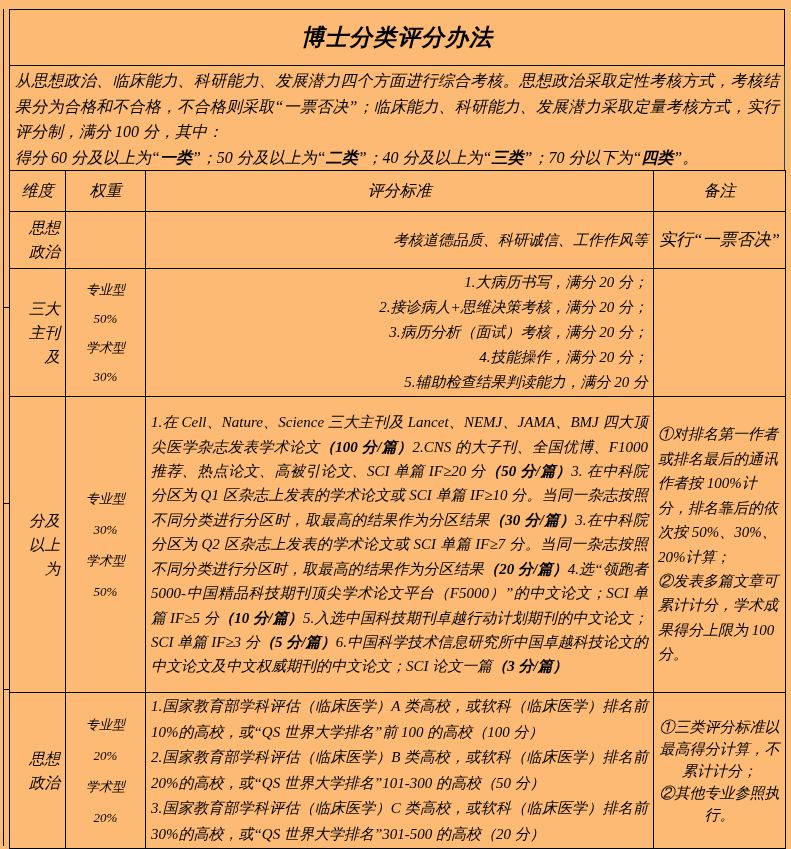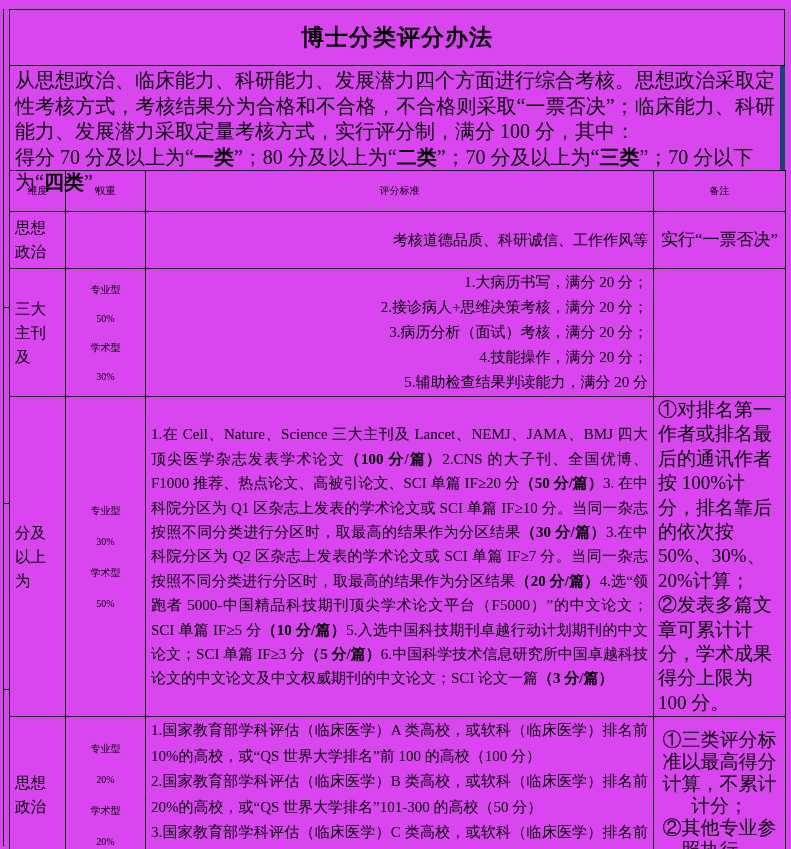--- a/index.html
+++ b/index.html
@@ -3,99 +3,99 @@
 <meta charset="utf-8">
 <style>
   * { margin: 0; padding: 0; box-sizing: border-box; }
   html, body { background: #ffffff; }
   body {
     width: 791px; height: 849px;
     font-family: "Liberation Serif", "DejaVu Serif", serif;
     color: #000;
     overflow: hidden;
   }
-  .page { position: relative; width: 791px; height: 849px; background: #d946ef; }
+  .page { position: relative; width: 791px; height: 849px; background: #fdba74; font-style: italic; }
   .left-rail {
     position: absolute; left: 3px; top: 9px; height: 837px; width: 0;
     border-left: 1px solid #000;
   }
   .rail-tick { position: absolute; left: 3px; width: 7px; height: 0; border-top: 1px solid #000; }
   .tick-1 { top: 307px; }
   .tick-2 { top: 503px; }
   .tick-3 { top: 689px; }
   .content { position: absolute; left: 9px; top: 9px; width: 776px; }
 
   .title-box {
     height: 57px; border: 1px solid #000;
     display: flex; align-items: center; justify-content: center;
     font-size: 23px; font-weight: bold; letter-spacing: 1px;
   }
   .intro-box {
     height: 104px;
-    border-left: 1px solid #000; border-right: 5px solid #0c4a6e;
+    border-left: 1px solid #000; border-right: 1px solid #0c4a6e;
     padding: 2px 5px 0 5px;
-    font-size: 20px; line-height: 25.5px;
+    font-size: 16px; line-height: 25.5px;
   }
   .intro-p1 { text-align: justify; }
   .intro-p2 { text-align: left; }
 
   table.grade-table {
     width: 776px; border-collapse: collapse; table-layout: fixed;
     font-size: 15px;
   }
   col.c1 { width: 56px; }
   col.c2 { width: 80px; }
   col.c3 { width: 508px; }
   col.c4 { width: 132px; }
   th, td { border: 1px solid #000; vertical-align: middle; }
-  th { font-weight: normal; text-align: center; font-size: 10px; margin-top: 34px; }
+  th { font-weight: normal; text-align: center; font-size: 16px; margin-top: 34px; }
   tr.r-head { height: 41px; }
   tr.r0 { height: 57px; }
   tr.r1 { height: 126px; }
   tr.r2 { height: 296px; }
   tr.r3 { height: 155px; }
 
   td.dim {
-    text-align: left; padding: 0 5px; font-size: 15.5px; line-height: 24px;
+    text-align: right; padding: 0 5px; font-size: 15.5px; line-height: 24px;
   }
   td.wt {
-    text-align: center; white-space: pre-line; line-height: 29px; font-size: 10px;
+    text-align: center; white-space: pre-line; line-height: 29px; font-size: 13px;
   }
   tr.r2 td.wt, tr.r3 td.wt { line-height: 31px; }
   td.crit {
     text-align: left; padding: 1px 5px; line-height: 24.4px;
     white-space: pre-wrap; text-align: justify;
   }
   tr.r1 td.crit { line-height: 25px; text-align: right; }
   tr.r3 td.crit { line-height: 25.5px; }
   td.crit.center { text-align: right; white-space: normal; }
   td.note {
     text-align: left; padding: 1px 4px; line-height: 24.4px;
-    white-space: pre-wrap; font-size: 19px;
+    white-space: pre-wrap; font-size: 15px;
   }
   td.note.center { text-align: center; white-space: normal; font-size: 17px; }
   tr.r3 td.note { line-height: 22px; text-align: center; }
   b { font-weight: bold; }
 </style>
 </head>
 <body>
 
 <div class="page">
   <div class="left-rail"></div>
   <div class="rail-tick tick-1"></div>
   <div class="rail-tick tick-2"></div>
   <div class="rail-tick tick-3"></div>
 
   <div class="content">
 
     <div class="title-box">博士分类评分办法</div>
 
     <div class="intro-box">
       <div class="intro-p1">从思想政治、临床能力、科研能力、发展潜力四个方面进行综合考核。思想政治采取定性考核方式，考核结果分为合格和不合格，不合格则采取“一票否决”；临床能力、科研能力、发展潜力采取定量考核方式，实行评分制，满分 100 分，其中：</div>
-      <div class="intro-p2"><span>得分 70 分及以上为“</span><b>一类</b><span>”；80 分及以上为“</span><b>二类</b><span>”；70 分及以上为“</span><b>三类</b><span>”；70 分以下为“</span><b>四类</b><span>”。</span></div>
+      <div class="intro-p2"><span>得分 60 分及以上为“</span><b>一类</b><span>”；50 分及以上为“</span><b>二类</b><span>”；40 分及以上为“</span><b>三类</b><span>”；70 分以下为“</span><b>四类</b><span>”。</span></div>
     </div>
 
     <table class="grade-table">
       <colgroup>
         <col class="c1">
           <col class="c2">
           <col class="c3">
           <col class="c4">
       </colgroup>
       <tbody>

